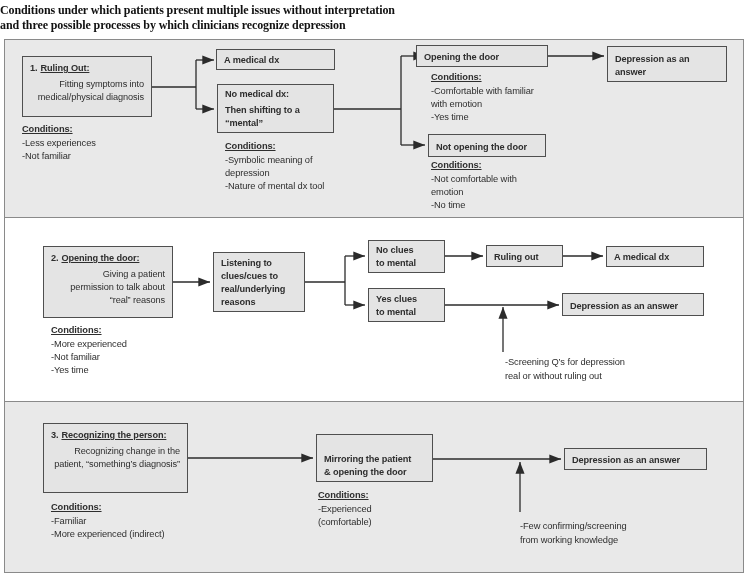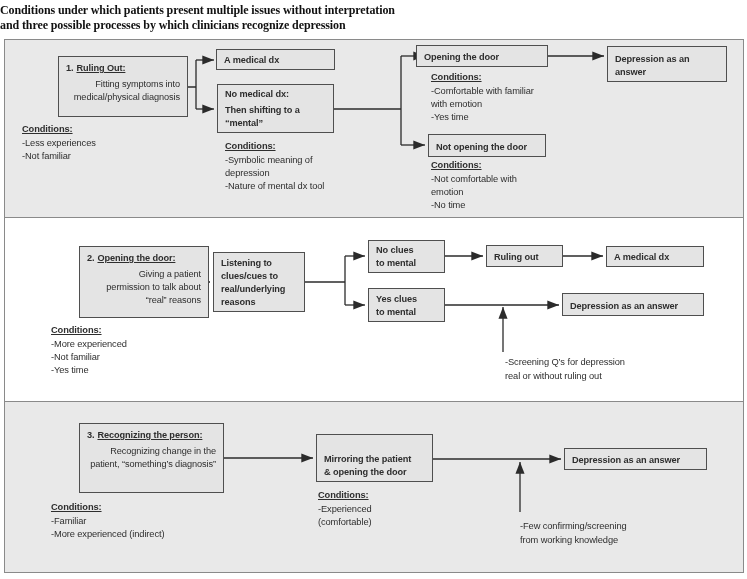--- a/index.html
+++ b/index.html
@@ -17,21 +17,21 @@
          display:flex;flex-direction:column;}
   .band{width:100%;box-sizing:border-box;}
   .band.b1{height:177px;background:var(--band-fill);}
   .band.b2{height:184px;background:#ffffff;border-top:1px solid var(--frame-border);}
   .band.b3{flex:1;background:var(--band-fill);border-top:1px solid var(--frame-border);}
   svg.arrows{position:absolute;left:0;top:0;z-index:1;}
   .box{position:absolute;background:var(--box-fill);border:1.4px solid var(--box-border);
        box-sizing:border-box;display:flex;flex-direction:column;justify-content:flex-end;
        padding:2px 7px;font-weight:700;font-size:9.2px;line-height:13px;
        letter-spacing:-0.1px;z-index:2;white-space:nowrap;}
-  .box.main{justify-content:flex-start;padding-top:5px;font-weight:400;margin-left:36px;}
+  .box.main{justify-content:flex-start;padding-top:5px;font-weight:400;}
   .bh{font-weight:700;margin-bottom:3px;}
   .bh .hd{margin-left:3px;text-decoration:underline;}
   .bb{font-weight:400;font-size:9.2px;line-height:13px;text-align:right;}
   .spread > div:first-child{margin-bottom:3px;}
   .cond{position:absolute;font-size:9.3px;line-height:13px;letter-spacing:-0.1px;
         z-index:2;white-space:nowrap;}
   .cond .ch{font-weight:700;text-decoration:underline;margin-bottom:1px;}
   .note{position:absolute;font-size:9.3px;line-height:13.5px;letter-spacing:-0.1px;
         z-index:2;white-space:nowrap;}
 </style>

